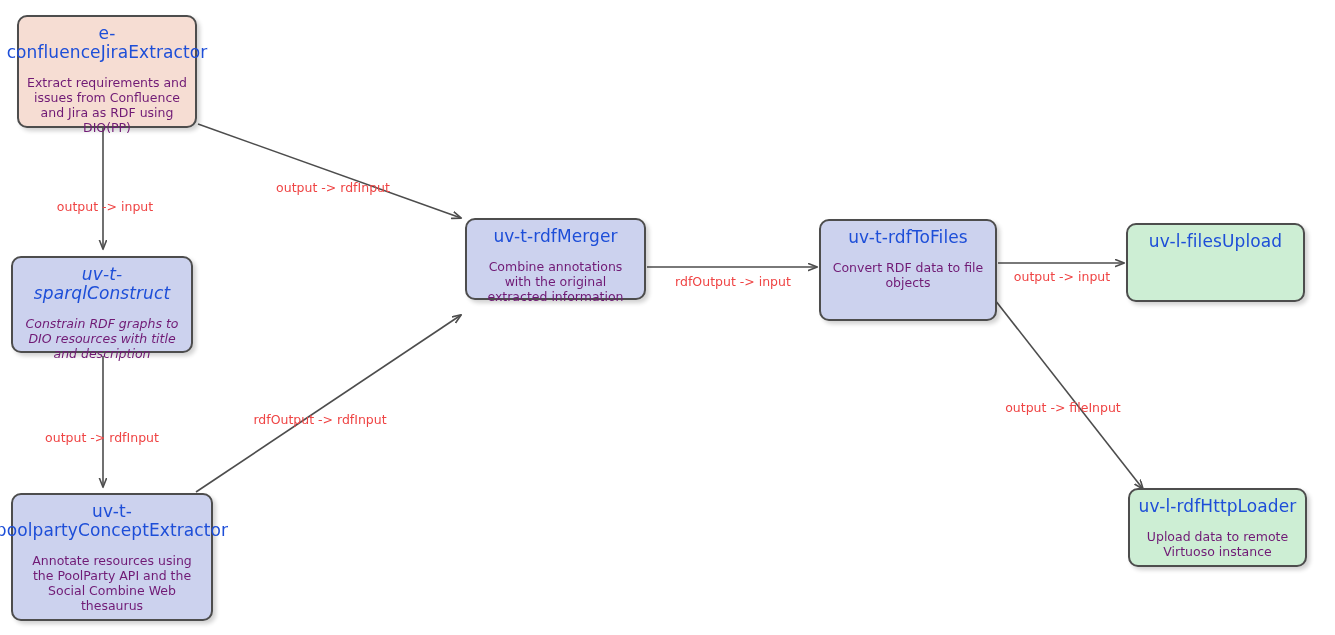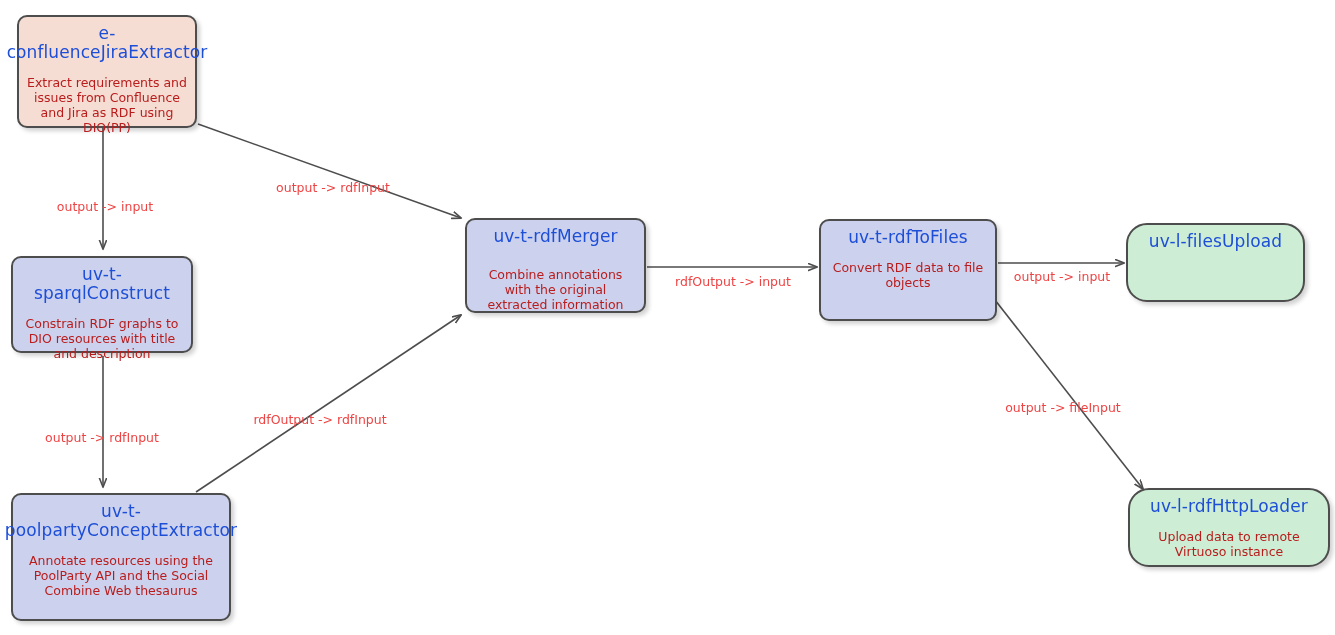--- a/index.html
+++ b/index.html
@@ -48,25 +48,25 @@
     font-size: 17px;
     line-height: 19px;
     letter-spacing: 0.1px;
     white-space: pre-line;
     color: #1d4ed8;
   }
   .node .node-desc {
     font-size: 12.5px;
     line-height: 15px;
     margin-top: 13px;
-    color: #b91c1c;
+    color: #701a75;
   }
   .node.pink  { background: #f6ddd3; }
   .node.blue  { background: #ccd2ee; }
-  .node.green { background: #cdeed4; border-radius: 21px; }
+  .node.green { background: #cdeed4; }
 
   .edge-label {
     position: absolute;
     font-size: 12.5px;
     color: #ef4444;
     white-space: nowrap;
     background: transparent;
     line-height: 14px;
   }
   .edge-label.centered {
@@ -98,46 +98,46 @@
     <line x1="998" y1="263" x2="1124" y2="263" stroke="#4d4d4d" stroke-width="1.6" marker-end="url(#arrowhead)"></line>
 
     <line x1="995" y1="300" x2="1143" y2="489" stroke="#4d4d4d" stroke-width="1.6" marker-end="url(#arrowhead)"></line>
   </svg>
 
   <div class="node pink" style="left:17px; top:15px; width:180px; height:113px;">
     <div class="node-title">e-confluenceJiraExtractor</div>
     <div class="node-desc">Extract requirements and issues from Confluence and Jira as RDF using DIO(PP)</div>
   </div>
 
-  <div class="node blue" style="left:11px; top:256px; width:182px; height:97px;">
+  <div class="node blue" style="left:11px; top:256px; width:182px; height:97px;font-style:italic;">
     <div class="node-title">uv-t-sparqlConstruct</div>
     <div class="node-desc">Constrain RDF graphs to DIO resources with title and description</div>
   </div>
 
-  <div class="node blue" style="left:11px; top:493px; width:220px; height:128px;">
+  <div class="node blue" style="left:11px; top:493px; width:202px; height:128px;">
     <div class="node-title">uv-t-
 poolpartyConceptExtractor</div>
     <div class="node-desc">Annotate resources using the PoolParty API and the Social Combine Web thesaurus</div>
   </div>
 
-  <div class="node blue" style="left:465px; top:218px; width:181px; height:95px;gap:8px;">
+  <div class="node blue" style="left:465px; top:218px; width:181px; height:82px;">
     <div class="node-title">uv-t-rdfMerger</div>
     <div class="node-desc">Combine annotations with the original extracted information</div>
   </div>
 
   <div class="node blue" style="left:819px; top:219px; width:178px; height:102px;">
     <div class="node-title">uv-t-rdfToFiles</div>
     <div class="node-desc">Convert RDF data to file objects</div>
   </div>
 
   <div class="node green" style="left:1126px; top:223px; width:179px; height:79px;">
     <div class="node-title">uv-l-filesUpload</div>
   </div>
 
-  <div class="node green" style="left:1128px; top:488px; width:202px; height:79px;">
+  <div class="node green" style="left:1128px; top:488px; width:179px; height:79px;">
     <div class="node-title">uv-l-rdfHttpLoader</div>
     <div class="node-desc">Upload data to remote Virtuoso instance</div>
   </div>
 
   <div class="edge-label centered" style="left:105px; top:200px;">output -&gt; input</div>
 
   <div class="edge-label centered" style="left:333px; top:181px;">output -&gt; rdfInput</div>
 
   <div class="edge-label centered" style="left:102px; top:431px;">output -&gt; rdfInput</div>
 

